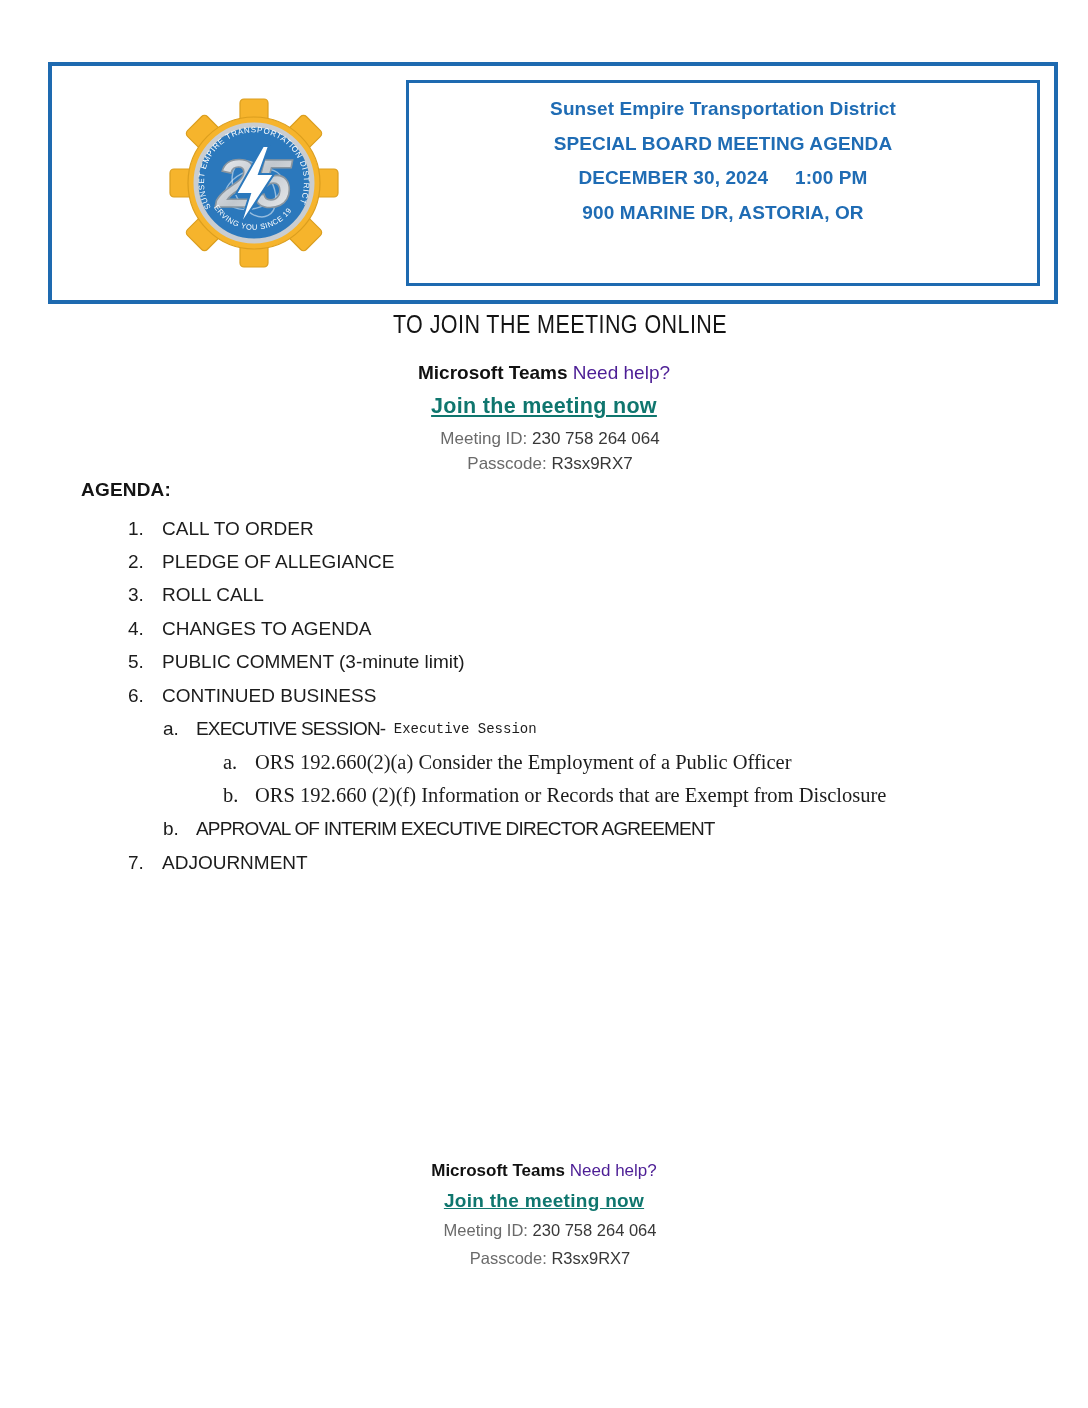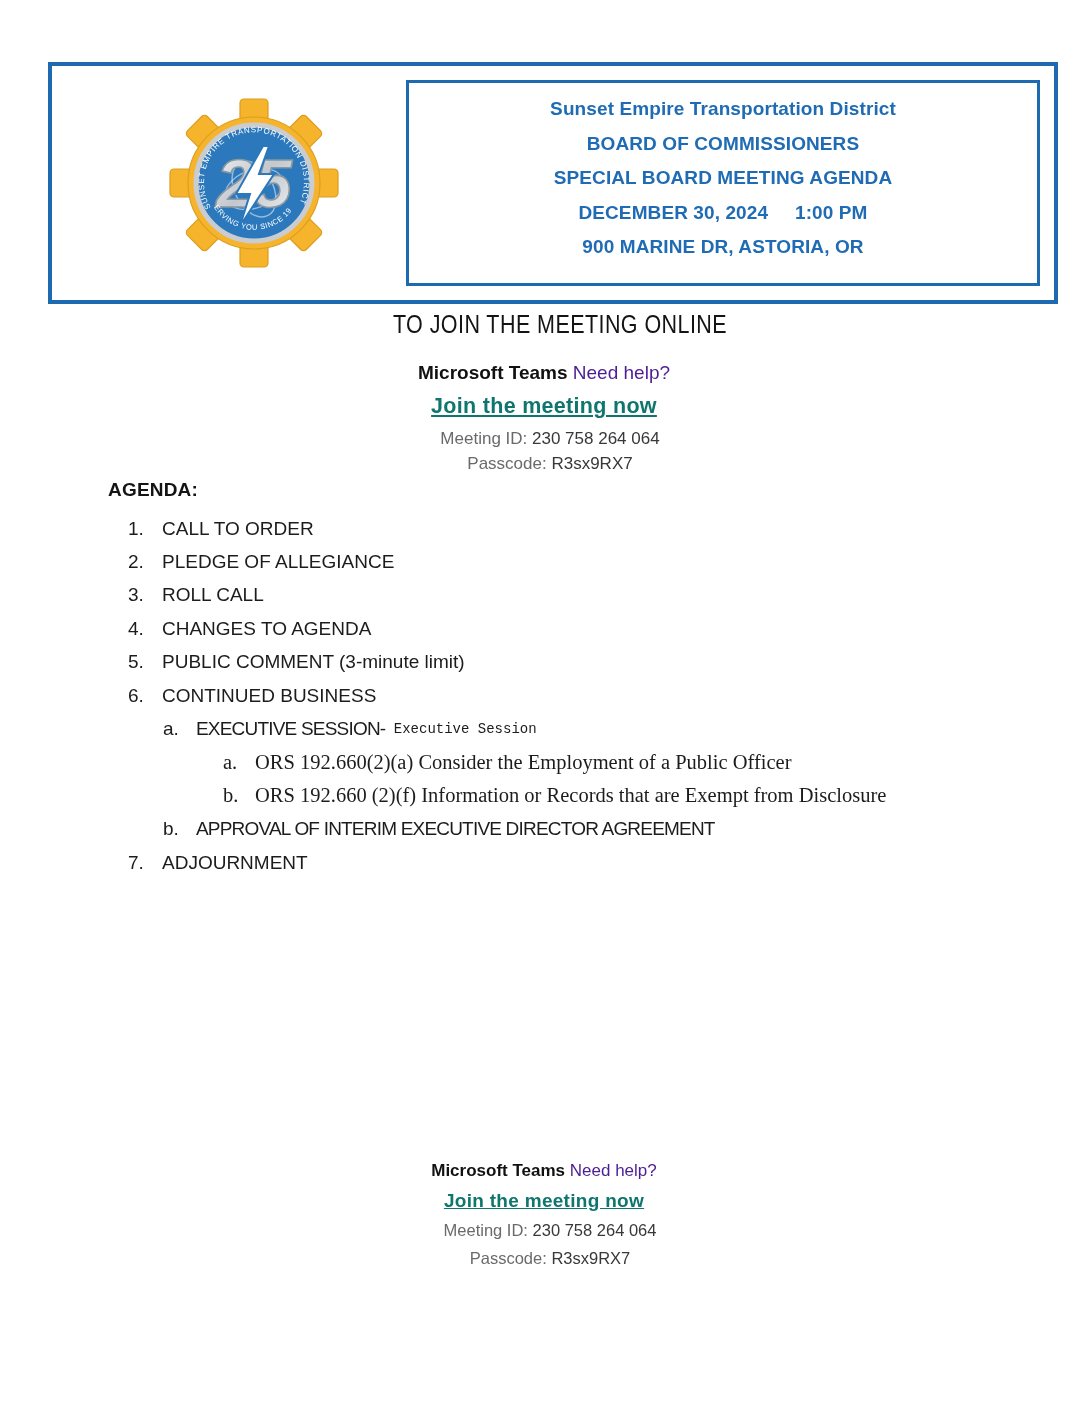--- a/index.html
+++ b/index.html
@@ -32,21 +32,21 @@
   .teams-label{font-weight:bold;color:#111;}
   .need-help-link{color:#4c1d95;cursor:pointer;}
   .join-link-top{top:394px;font-size:21.5px;}
   .join-link{color:#0f766e;font-weight:bold;text-decoration:underline;cursor:pointer;letter-spacing:0.3px;}
   .meeting-line-top{top:429px;font-size:17px;}
   .passcode-line-top{top:454px;font-size:17px;}
   .id-label{color:#6a6a6a;margin-left:12px;}
   .id-value{color:#383838;}
   
   .agenda-heading{
-    position:absolute;left:108px;top:479px;font-size:19px;font-weight:bold;
+    position:absolute;left:81px;top:479px;font-size:19px;font-weight:bold;
     color:#141414;letter-spacing:0.2px;
   }
   .agenda-list{position:absolute;left:0;top:512px;width:100%;}
   .agenda-item{display:flex;align-items:center;height:33.4px;font-size:19px;color:#1c1c1c;}
   .agenda-item .marker{flex:none;}
   .lvl1{padding-left:128px;} .lvl1 .marker{width:34px;}
   .lvl2{padding-left:163px;} .lvl2 .marker{width:33px;}
   .lvl3{padding-left:223px;} .lvl3 .marker{width:32px;}
   .serif{font-family:"Liberation Serif",serif;font-size:20.5px;}
   .condensed{letter-spacing:-0.8px;}
@@ -103,21 +103,20 @@
         <textPath href="#arcTop" startOffset="5%">SUNSET EMPIRE TRANSPORTATION DISTRICT</textPath>
       </text>
       <text font-family="Liberation Sans, sans-serif" font-size="7.5" fill="#ffffff" letter-spacing="0.5" text-anchor="middle">
         <textPath href="#arcBottom" startOffset="50%">★ SERVING YOU SINCE 1993 ★</textPath>
       </text>
     </svg>
   </div>
 
   <div class="title-box">
     <div class="title-line">Sunset Empire Transportation District</div>
-    <div class="title-line">BOARD OF COMMISSIONERS</div>
     <div class="title-line">SPECIAL BOARD MEETING AGENDA</div>
     <div class="title-line">DECEMBER 30, 2024&nbsp;&nbsp;&nbsp;&nbsp;&nbsp;1:00 PM</div>
     <div class="title-line">900 MARINE DR, ASTORIA, OR</div>
   </div>
 </div>
 
 <div class="center-line join-heading">TO JOIN THE MEETING ONLINE</div>
 
 <div class="center-line teams-line-top">
   <span class="teams-label">Microsoft Teams </span><span class="need-help-link">Need help?</span>

